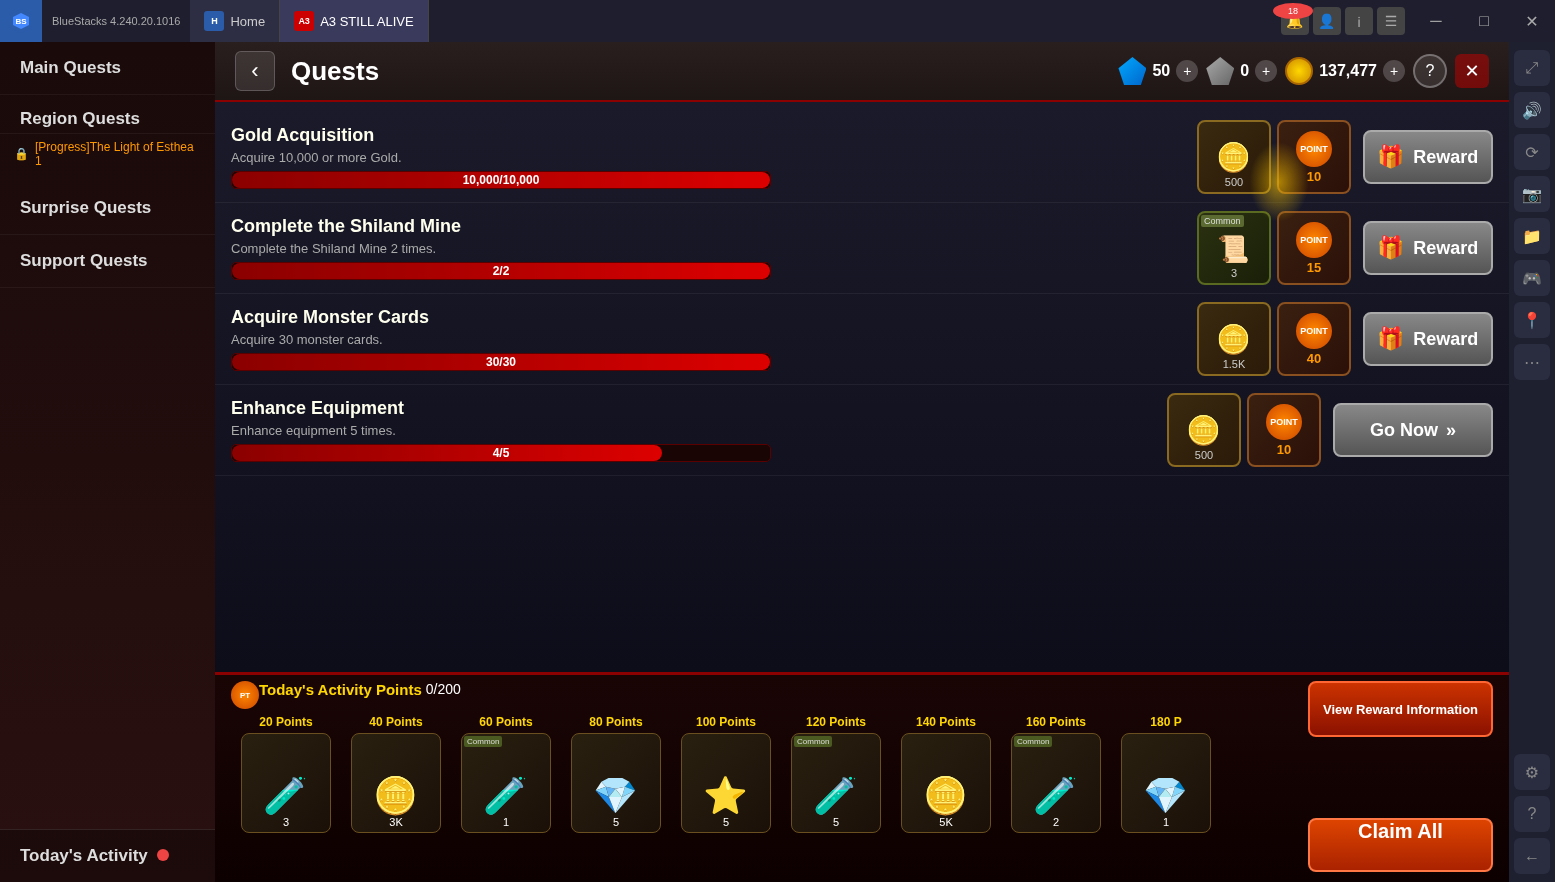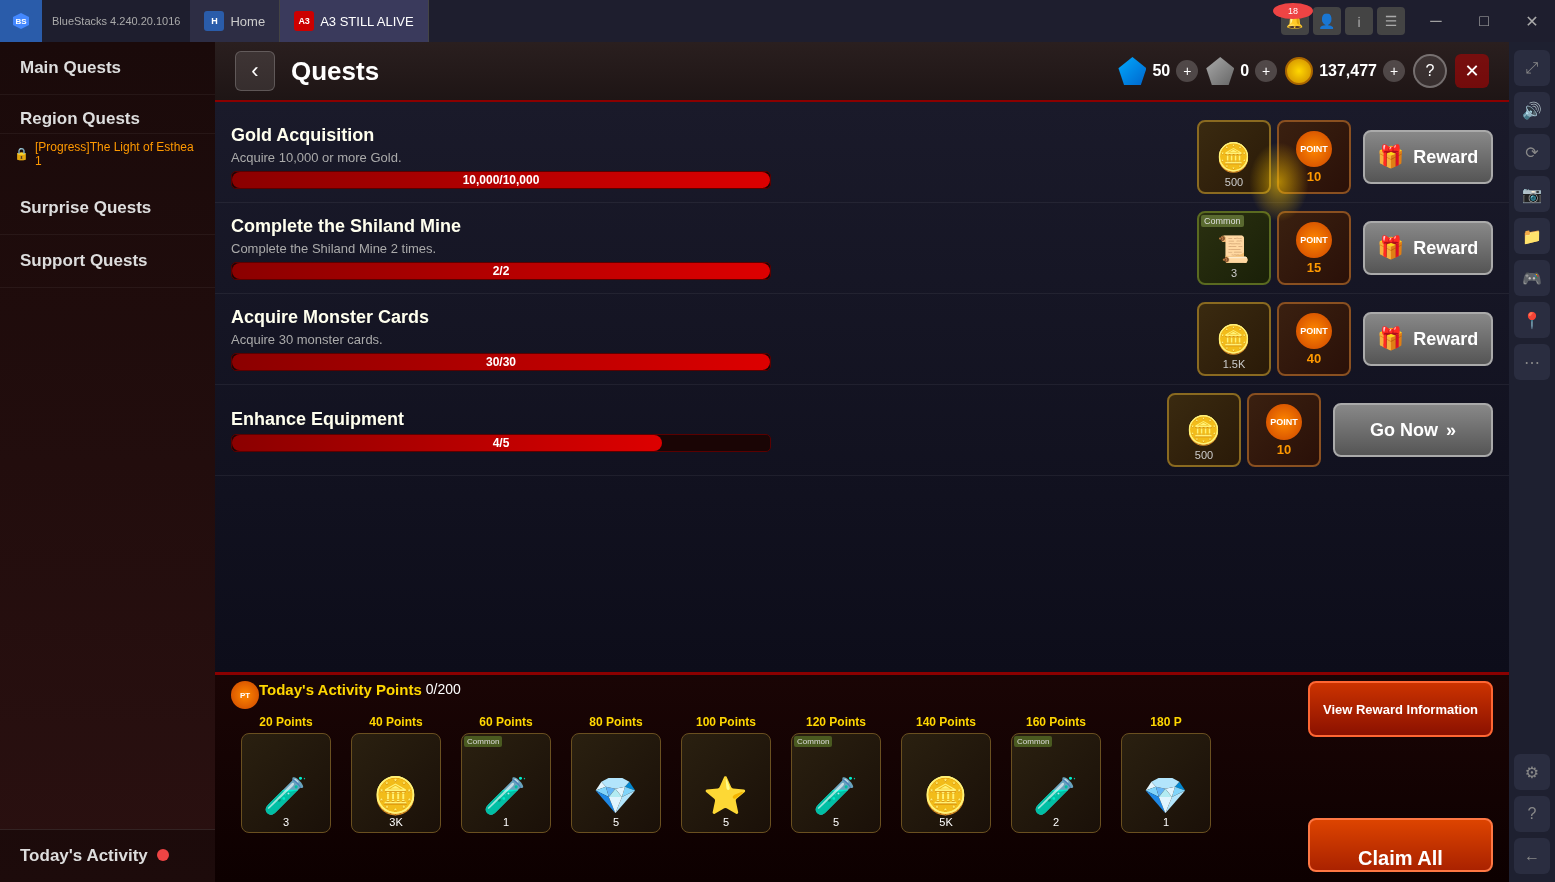--- a/index.html
+++ b/index.html
@@ -483,21 +483,21 @@
     }
     .claim-all-btn {
       position: absolute;
       right: 16px;
       bottom: 10px;
       width: 185px;
       height: 54px;
       background: linear-gradient(180deg, #dd4400, #aa2200);
       border: 2px solid #ff7744;
       border-radius: 8px;
-      display: flex; align-items: flex-end; justify-content: center;
+      display: flex; align-items: flex-start; justify-content: center;
       color: white; font-size: 20px; font-weight: bold;
       cursor: pointer;
       margin-top: 45px;
     }
 
     
     .icon-gold { color: #ffd700; font-size: 28px; }
     .icon-scroll { font-size: 26px; }
 
     
@@ -678,20 +678,21 @@
         </div>
         <div class="reward-btn">
           <span class="reward-btn-icon">🎁</span>
           <span>Reward</span>
         </div>
       </div>
 
       <div class="quest-row">
         <div class="quest-info">
           <div class="quest-name">Enhance Equipment</div>
+          <div class="quest-desc">Enhance equipment 5 times.</div>
           <div class="progress-bar-wrap">
             <div class="progress-bar-fill" style="width:80%;"></div>
             <span class="progress-text">4/5</span>
           </div>
         </div>
         <div class="reward-icons">
           <div class="reward-icon-box gold-bg">
             <span class="icon-gold">🪙</span>
             <span class="reward-label">500</span>
           </div>

